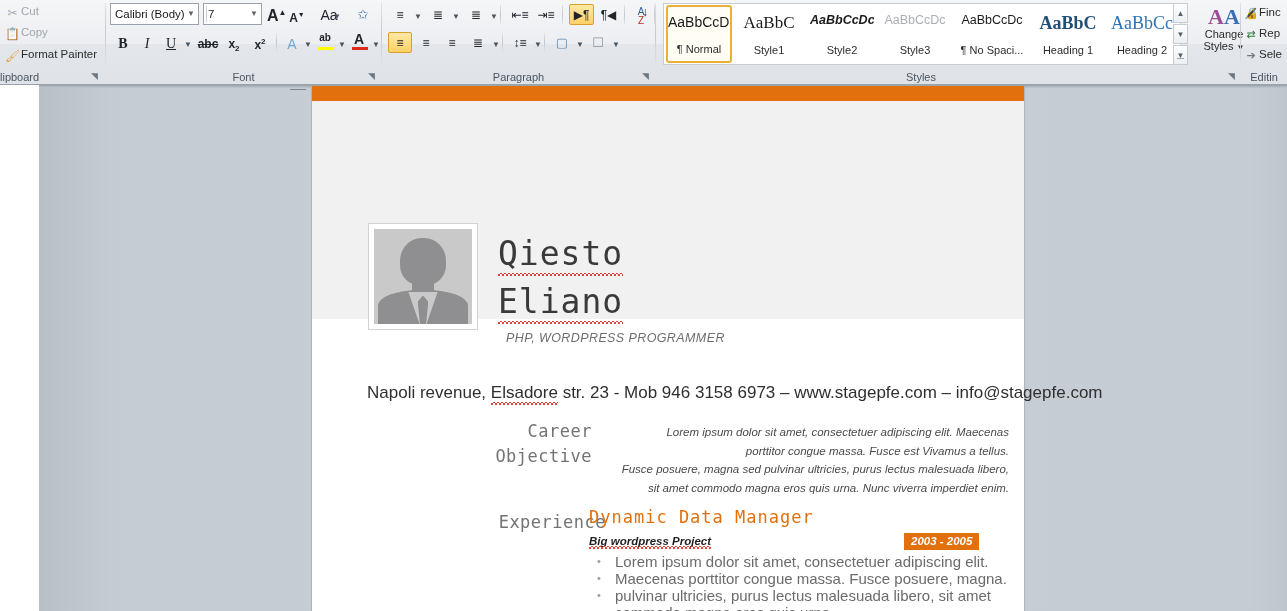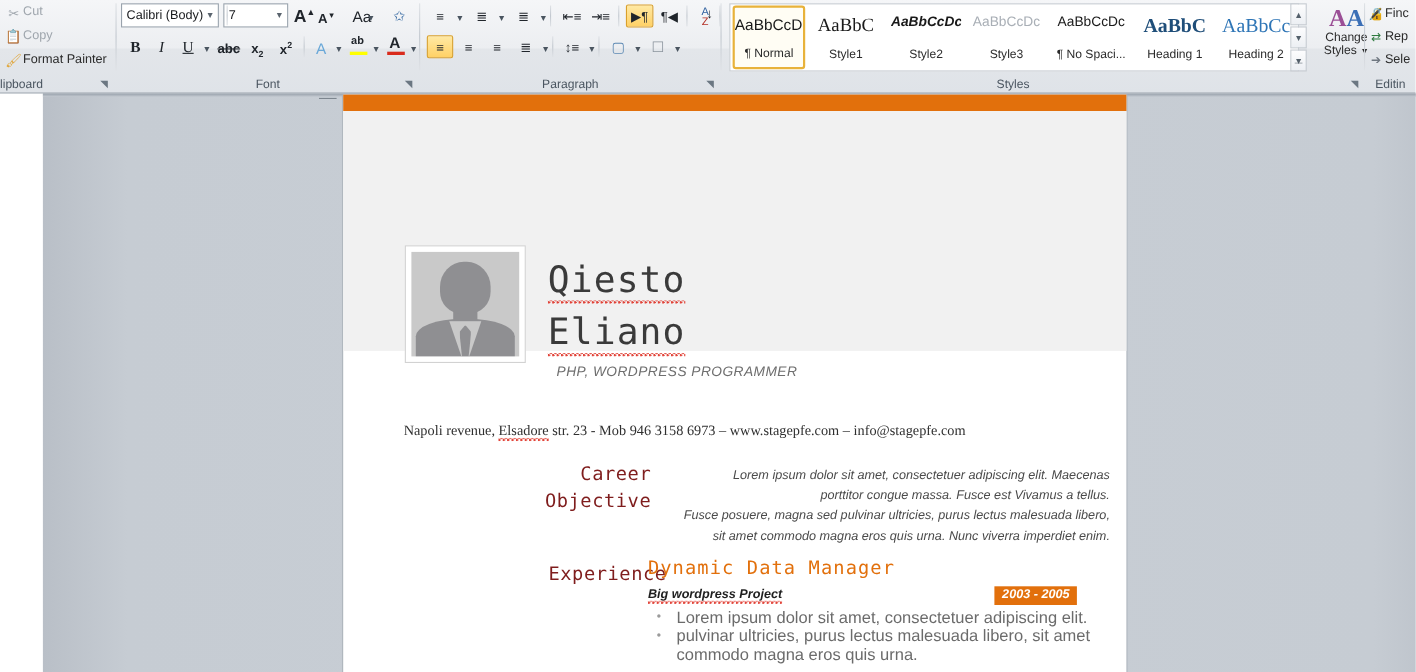--- a/index.html
+++ b/index.html
@@ -132,30 +132,29 @@
   .sq { position: absolute; left: 0; bottom: 2px; width: 100%; height: 3px;
         background-image:
           radial-gradient(circle at 1px 2px, #e03a2f 1px, transparent 1.3px),
           radial-gradient(circle at 3px 0px, #e03a2f 1px, transparent 1.3px);
     background-size: 4px 4px; background-repeat: repeat-x; opacity: .95; }
   .jobtitle-sub {
     position: absolute; top: 245px; left: 194px; font-size: 12.5px; color: #6e6e6e;
     font-style: italic; letter-spacing: .4px;
   }
   .contact {
-    position: absolute; top: 297px; left: 55px; font-size: 13px; color: #2f2f2f;
+    position: absolute; top: 297px; left: 55px; font-size: 17px; color: #2f2f2f;
     white-space: nowrap;
-    font-family: Liberation Serif, serif;
   }
   .contact .sqw { position: relative; display: inline-block; }
 
   
   .sec-label {
     position: absolute; font-family: "DejaVu Sans Mono", monospace; font-size: 17px;
-    color: #7f1d1d; text-align: right; letter-spacing: .5px; line-height: 25px;
+    color: #737373; text-align: right; letter-spacing: .5px; line-height: 25px;
   }
   .sec-body { position: absolute; }
   .obj-p {
     font-size: 11.5px; font-style: italic; color: #4a4a4a; line-height: 18.5px;
     white-space: nowrap;
   }
   .job-title {
     font-family: "DejaVu Sans Mono", monospace; font-size: 17px; letter-spacing: 1px;
     white-space: nowrap;
   }
@@ -372,20 +371,21 @@
         <div>Experience</div>
       </div>
 
       <div class="sec-body" style="top:421px; left:277px; width:420px;">
         <div class="job-title" style="color:#E2700C;">Dynamic Data Manager</div>
         <div style="margin-top:4px;">
           <span class="job-sub"><span>Big </span><span class="sqw"><span>wordpress</span><span class="sq" style="bottom:-2px;"></span></span><span> Project</span></span>
         </div>
         <div style="margin-top:4px;">
           <div class="bul">Lorem ipsum dolor sit amet, consectetuer adipiscing elit.</div>
+          <div class="bul">Maecenas porttitor congue massa. Fusce posuere, magna.</div>
           <div class="bul"> pulvinar ultricies, purus lectus malesuada libero, sit amet</div>
           <div class="bul cont">commodo magna eros quis urna.</div>
         </div>
       </div>
       <div class="date-badge" style="top:447px; left:592px; background:#E2700C;">2003 - 2005</div>
 
     </div>
   </div>
 </div>
 

